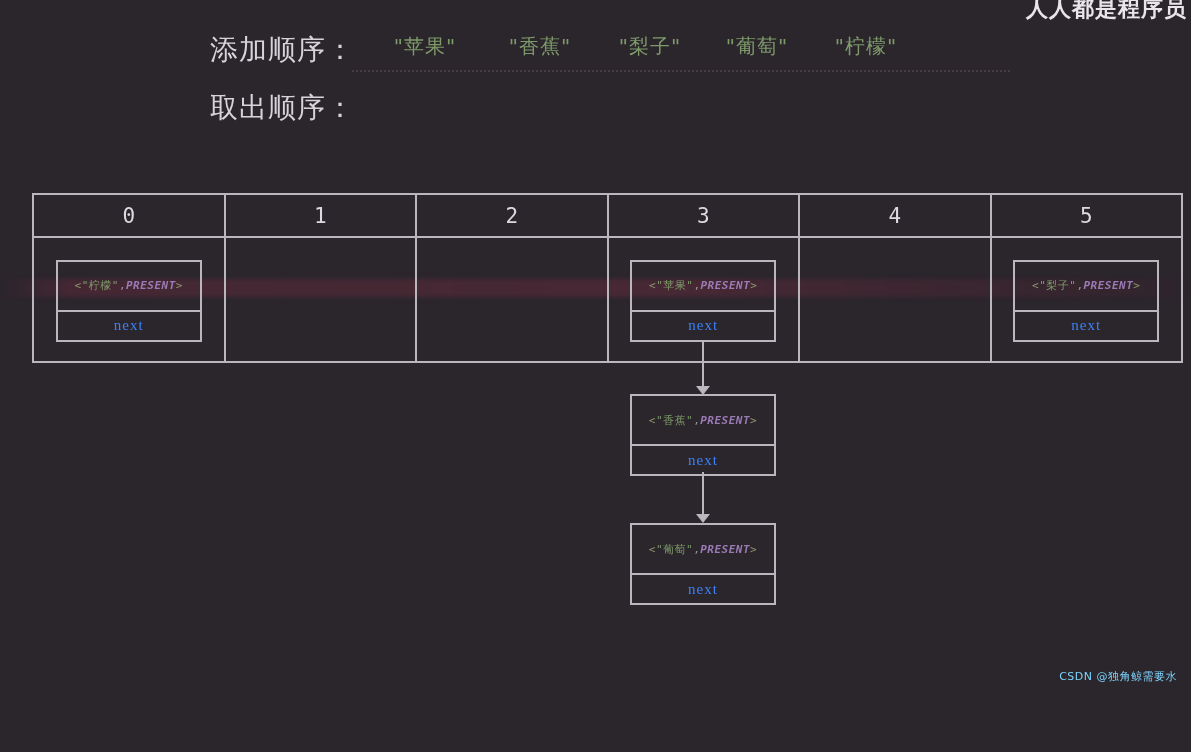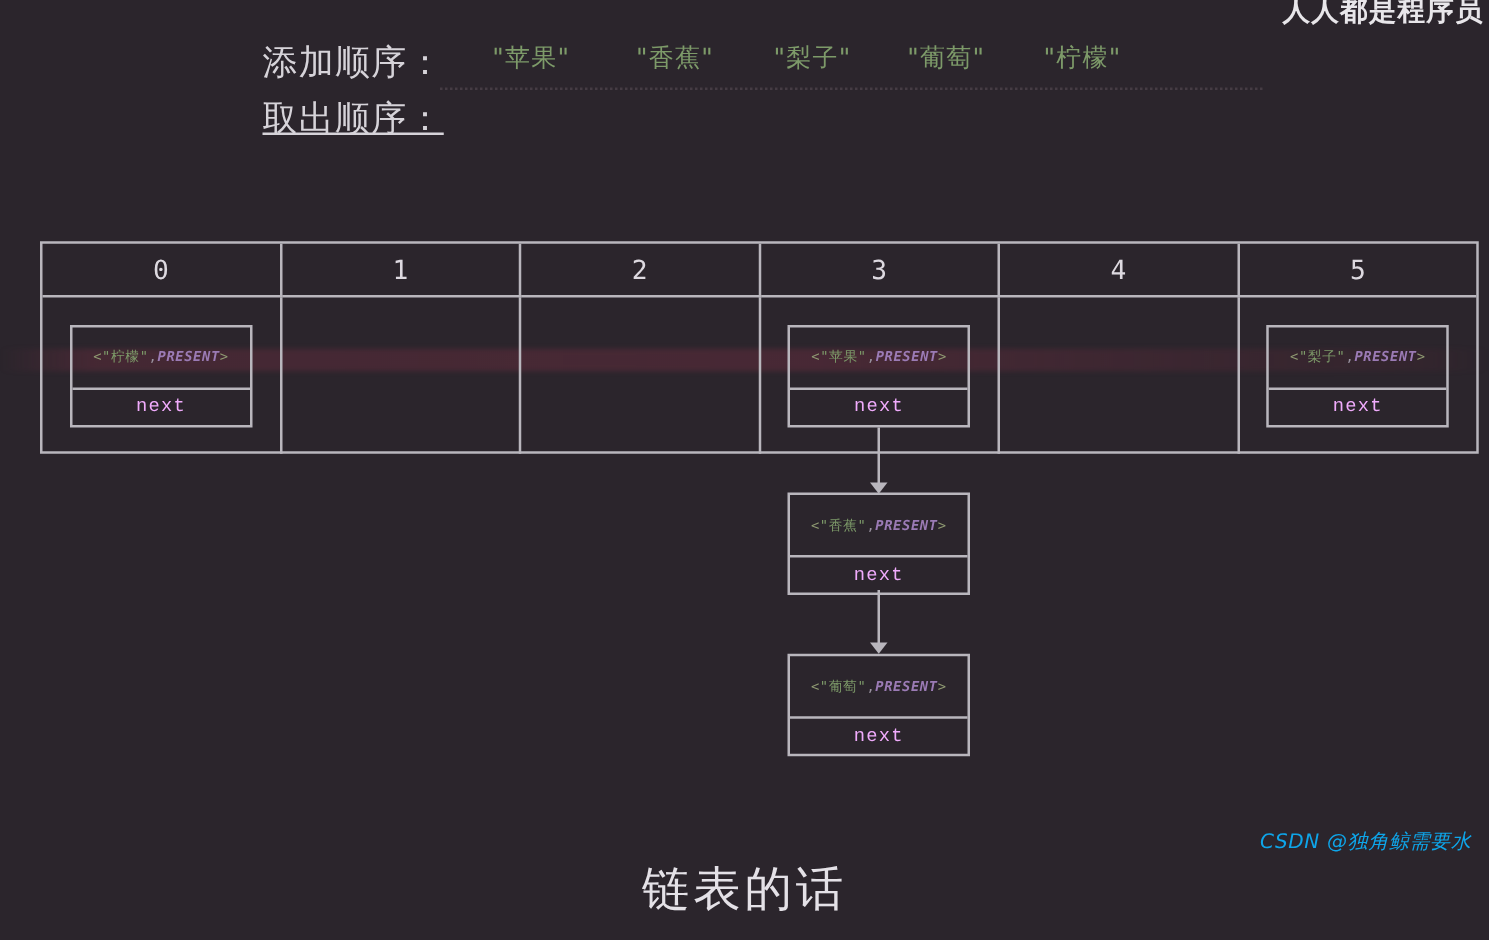--- a/index.html
+++ b/index.html
@@ -33,21 +33,21 @@
 
   
   .seq-label {
     position: absolute;
     font-size: 28px;
     color: #d6d3d9;
     letter-spacing: 1px;
     white-space: nowrap;
   }
   .seq-label.add { left: 210px; top: 31px; }
-  .seq-label.take { left: 210px; top: 76px; text-decoration: underline; }
+  .seq-label.take { left: 210px; top: 89px; }
 
   .fruit-row {
     position: absolute;
     left: 360px;
     top: 33px;
     width: 650px;
     height: 30px;
   }
   .fruit {
     position: absolute;
@@ -135,23 +135,23 @@
     font-family: "DejaVu Sans Mono", "Liberation Mono", monospace;
     font-size: 11px;
     white-space: nowrap;
     letter-spacing: 0.5px;
   }
   .node-next {
     height: 28px;
     display: flex;
     align-items: center;
     justify-content: center;
-    font-family: Liberation Mono, monospace;
+    font-family: Liberation Serif, serif;
     font-size: 15px;
-    color: #f0abfc;
+    color: #3b82f6;
     letter-spacing: 1px;
   }
 
   .ang  { color: #8f9a72; }
   .strv { color: #7d9a69; }
   .com  { color: #9a93a0; }
   .pres { color: #9b7bb5; font-style: italic; font-weight: bold; }
 
   
   .chain-node {
@@ -191,25 +191,24 @@
     width: 1191px;
     text-align: center;
     font-size: 38px;
     color: #e4e1e7;
     letter-spacing: 3px;
   }
   .watermark {
     position: absolute;
     right: 14px;
     bottom: 8px;
-    font-size: 16px;
-    color: #0ea5e9;
+    font-size: 11px;
+    color: #7dd3fc;
     letter-spacing: 0.5px;
     white-space: nowrap;
-    font-style: italic;
   }
 </style>
 </head>
 <body>
 
 <div class="stage">
 
   <div class="top-banner">人人都是程序员</div>
 
   <div class="seq-label add">添加顺序：</div>
@@ -302,16 +301,15 @@
           <span class="ang">&lt;</span>
           <span class="strv">"葡萄"</span>
           <span class="com">, </span>
           <span class="pres">PRESENT</span>
           <span class="ang"> &gt;</span>
         </div>
         <div class="node-next">next</div>
       </div>
     </div>
 
-  <div class="caption">链表的话</div>
   <div class="watermark">CSDN @独角鲸需要水</div>
 
 </div>
 
 </body></html>

